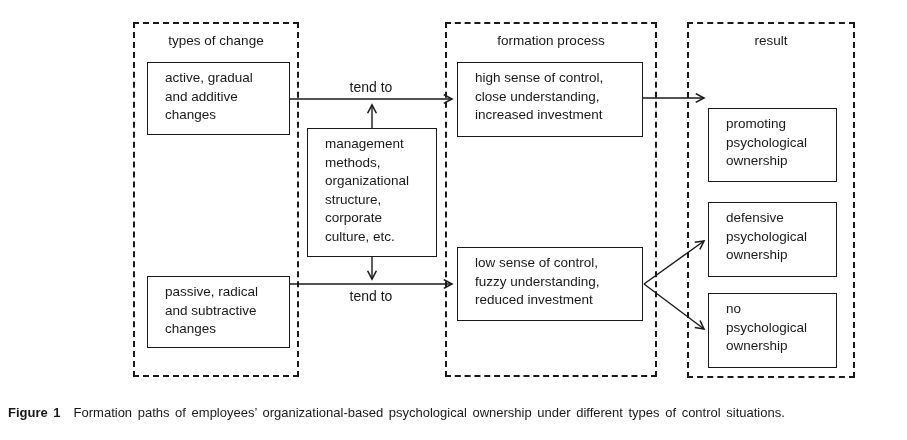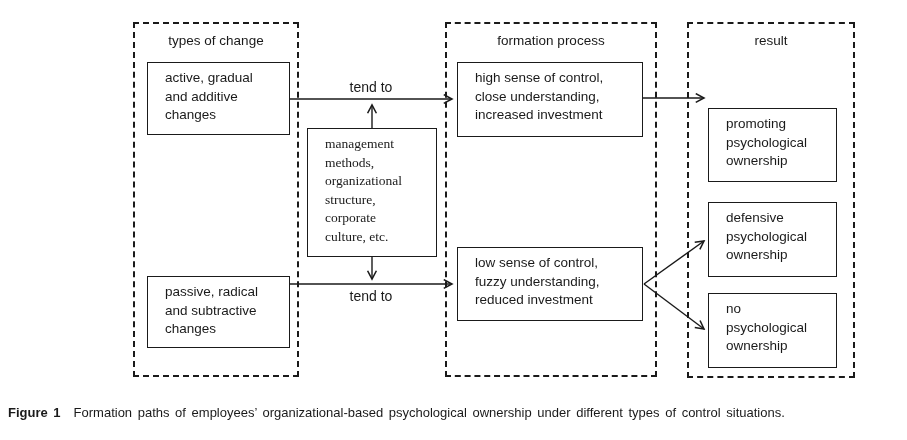--- a/index.html
+++ b/index.html
@@ -50,21 +50,21 @@
     border: 1.5px solid var(--ink);
     background: var(--bg);
     font-size: 13.5px;
     line-height: 18.5px;
     padding: 6px 17px;
     white-space: pre-line;
     color: var(--ink);
   }
   .n-active     { left: 147px; top: 62px;  width: 143px; height: 73px; }
   .n-passive    { left: 147px; top: 248px; width: 143px; height: 72px; margin-top: 28px; }
-  .n-management { left: 307px; top: 128px; width: 130px; height: 129px; font-family: Liberation Serif, serif; }
+  .n-management { left: 307px; top: 128px; width: 130px; height: 129px; }
   .n-high       { left: 457px; top: 62px;  width: 186px; height: 75px; }
   .n-low        { left: 457px; top: 247px; width: 186px; height: 74px; }
   .n-promoting  { left: 708px; top: 61px;  width: 129px; height: 74px; margin-top: 47px; }
   .n-defensive  { left: 708px; top: 202px; width: 129px; height: 75px; }
   .n-no         { left: 708px; top: 293px; width: 129px; height: 75px; }
 
   .edge-label {
     position: absolute;
     font-size: 14px;
     line-height: 15px;

